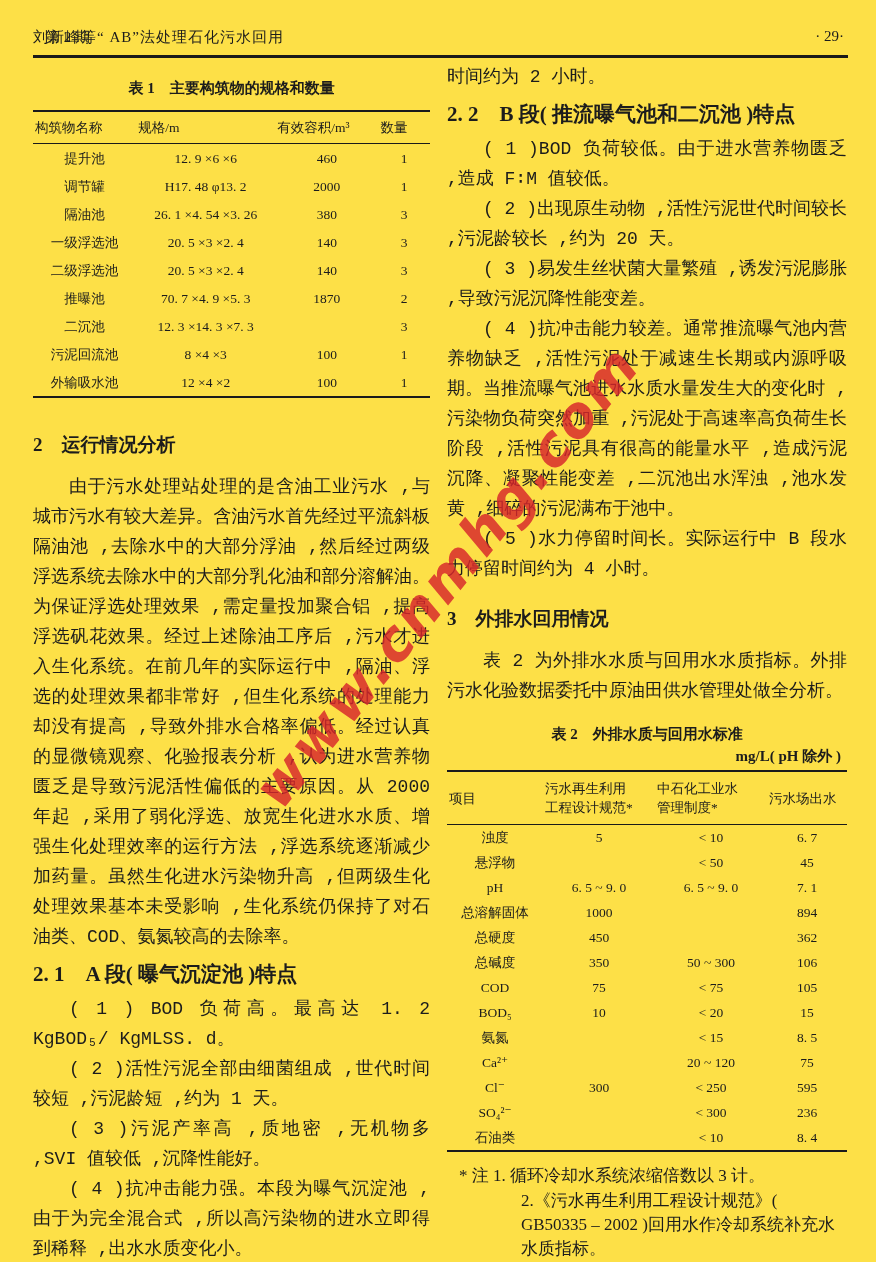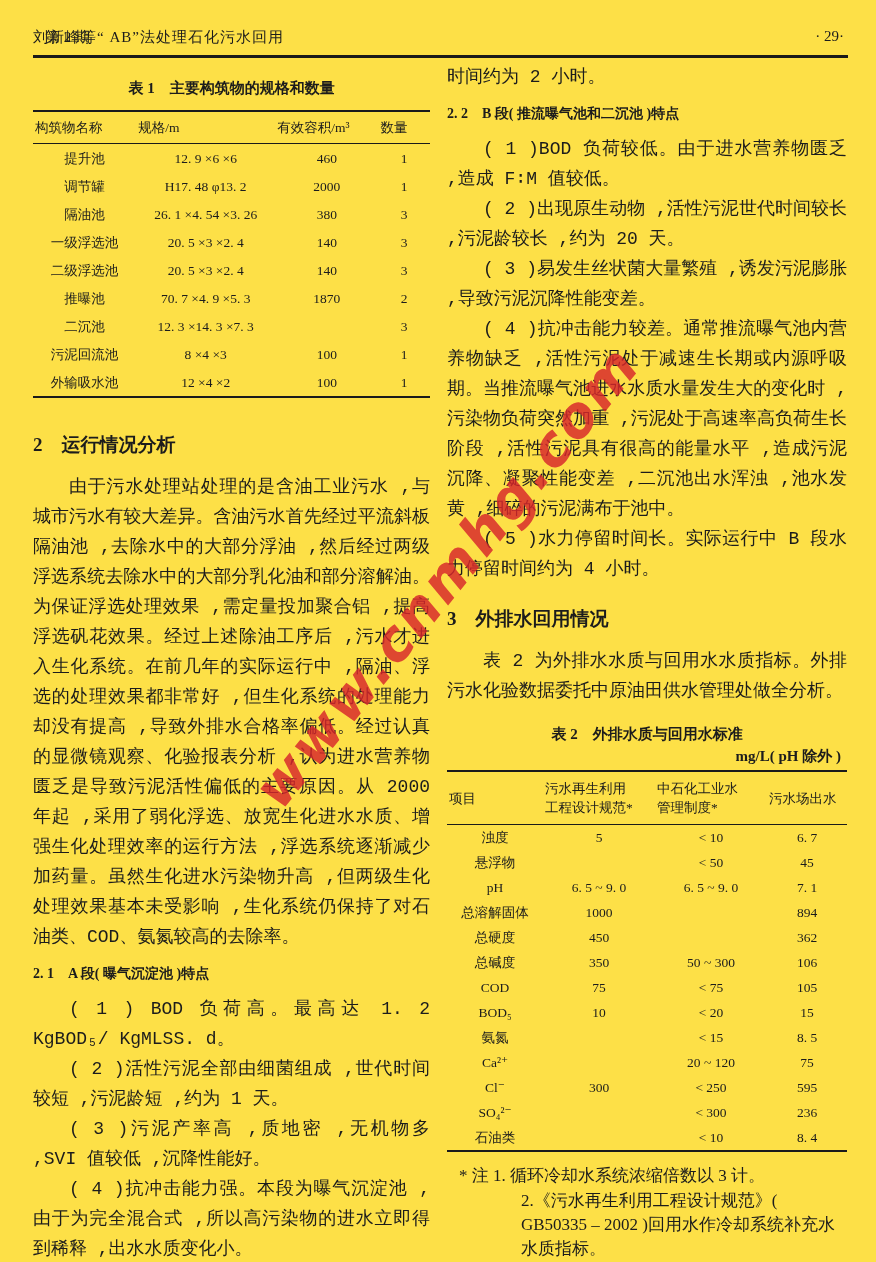--- a/index.html
+++ b/index.html
@@ -15,21 +15,21 @@
   .h-page{position:absolute; right:4px; top:2px;}
   .header-rule{position:absolute; left:33px; right:28px; top:55px; height:3px; background:#1a1a1a;}
   
   .col{position:absolute; top:62px; font-size:18px; line-height:30px; text-align:justify;}
   .col-left{left:33px;  width:397px;}
   .col-right{left:447px; width:400px;}
   
   .body-p{margin:0; text-indent:2em;font-family:Liberation Mono, monospace;}
   .body-p.noindent{text-indent:0;}
   .sec-heading{margin:34px 0 14px 0; font-size:19px; font-weight:bold; text-indent:0; line-height:26px;}
-  .subsec-heading{margin:8px 0 6px 0; font-size:14px; font-weight:bold; text-indent:0; line-height:28px;}
+  .subsec-heading{margin:8px 0 6px 0; font-size:21px; font-weight:bold; text-indent:0; line-height:28px;}
   .col-right .sec-heading{margin-top:22px;}
   
   .tbl-caption{margin:16px 0 12px 0; text-align:center; font-size:15px; font-weight:bold; text-indent:0; line-height:20px;}
   .unit-line{margin:0 6px 4px 0; text-align:right; font-size:15px; font-weight:bold; text-indent:0; line-height:20px;}
   table.sci{width:100%; border-collapse:collapse; font-size:13.5px; line-height:17px;
             border-top:2px solid #1a1a1a; border-bottom:2px solid #1a1a1a;}
   table.sci thead tr{border-bottom:1.5px solid #1a1a1a;}
   table.sci th{font-weight:normal; padding:7px 2px; vertical-align:middle;}
   table.sci td{padding:0 2px; text-align:center; vertical-align:middle;}
   #table1 td{height:28px;}

